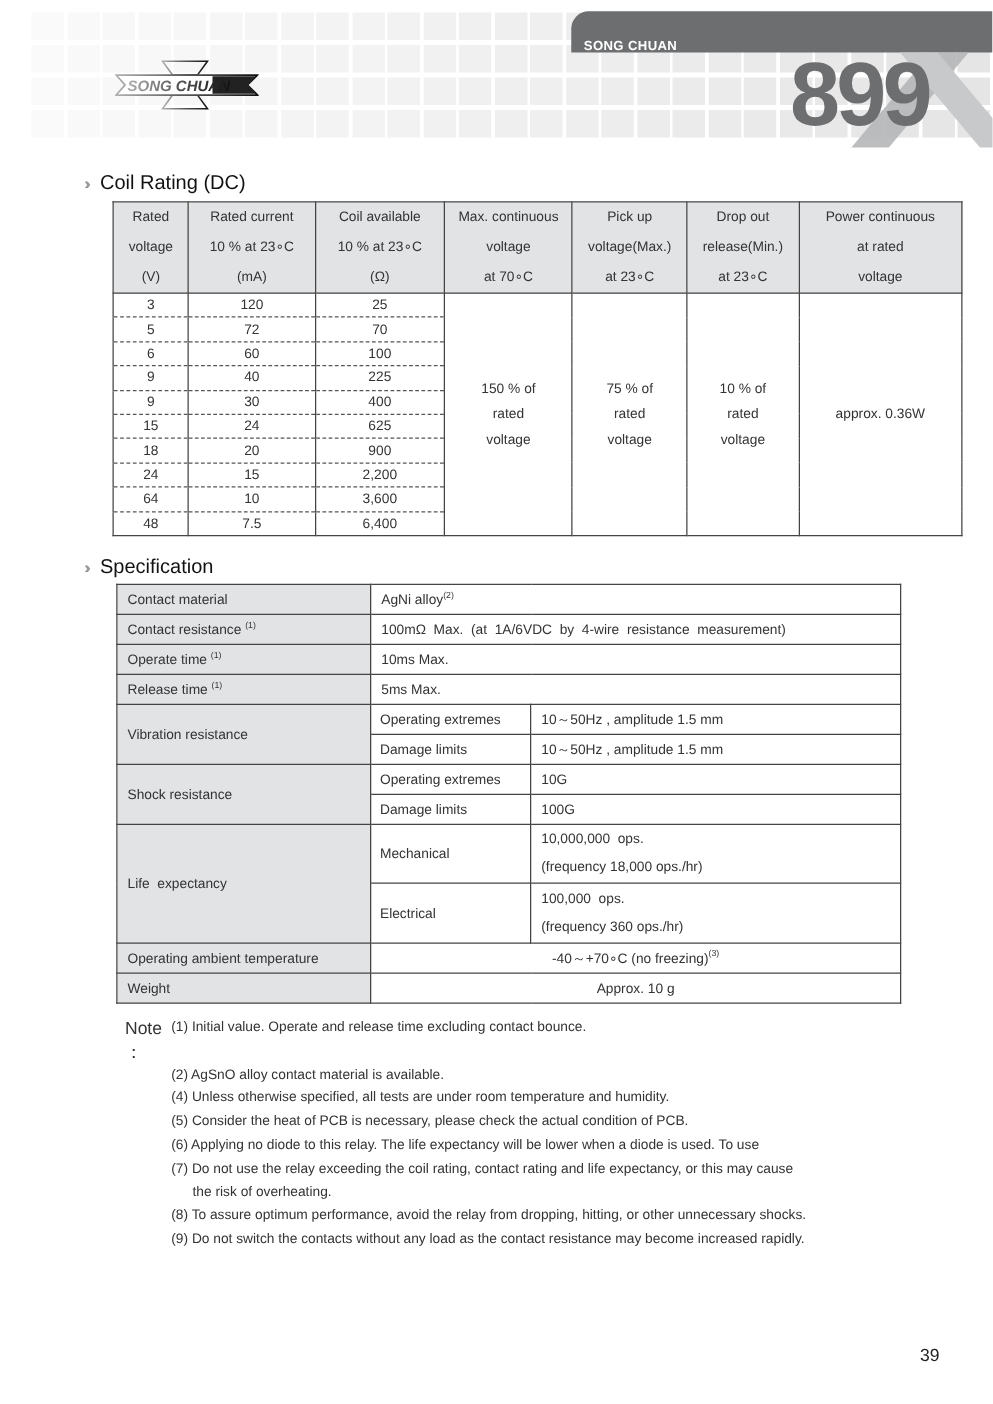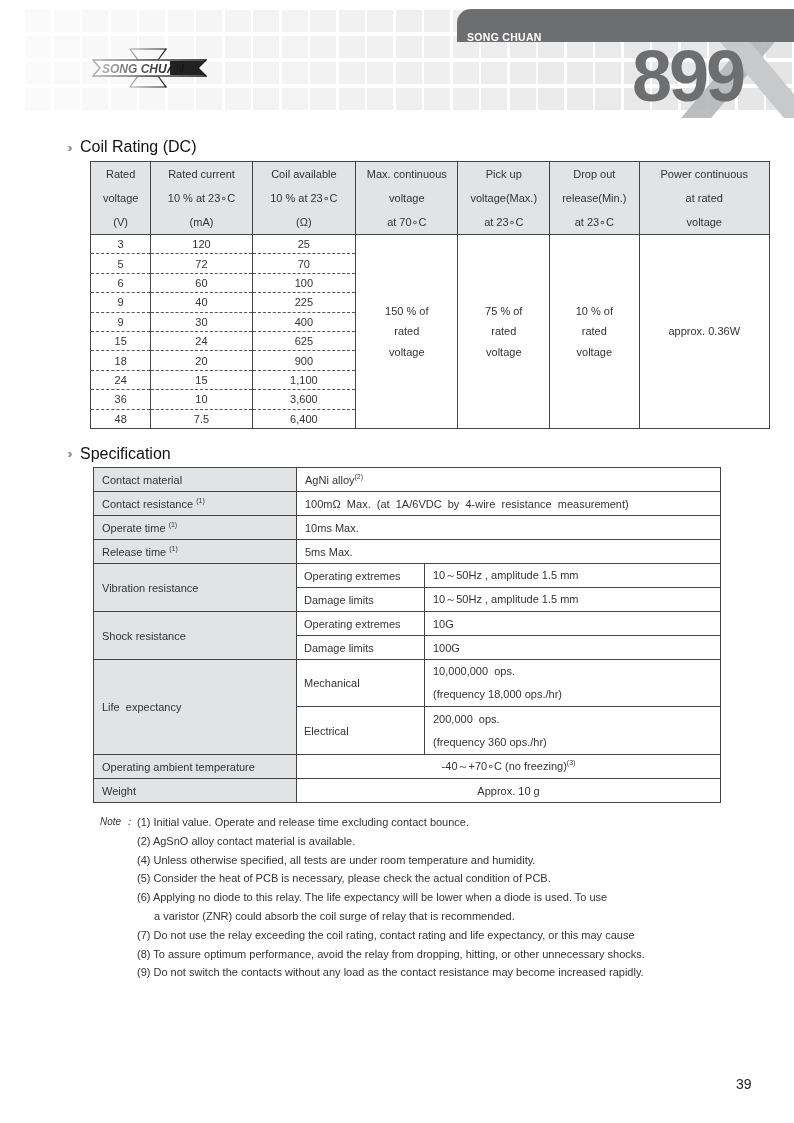--- a/index.html
+++ b/index.html
@@ -46,21 +46,21 @@
   .spec td { border: 1px solid #444; height: 24px; padding: 0 8px; vertical-align: middle; }
   .spec td.lbl { background: #e2e3e5; width: 203px; }
   .spec td.sub { width: 128px; padding-left: 7px; }
   .spec td.val2 { line-height: 23px; }
   .spec td.center { text-align: center; }
   .spec sup { font-size: 7px; vertical-align: 5px; line-height: 0; }
 
   
   .notes { position: absolute; left: 100px; top: 813px; width: 640px; font-size: 11px; color: #333; line-height: 18.8px; }
   .notes .row { display: flex; }
-  .notes .nlabel { width: 37px; font-size: 10px; font-style: italic; }
+  .notes .nlabel { width: 37px; font-size: 14px; }
   .notes .ncontent { flex: 1; }
   .notes .indent { padding-left: 37px; }
   .notes .cont { padding-left: 17px; }
 
   .page-number { position: absolute; left: 736px; top: 1076px; font-size: 14px; color: #222; }
 </style>
 </head>
 <body>
 
 <div class="header">
@@ -290,24 +290,24 @@
         <td class="d">625</td>
       </tr>
     <tr>
         <td class="d">18</td>
         <td class="d">20</td>
         <td class="d">900</td>
       </tr>
     <tr>
         <td class="d">24</td>
         <td class="d">15</td>
-        <td class="d">1,100</td>
-      </tr>
-    <tr>
-        <td class="d">36</td>
+        <td class="d">2,200</td>
+      </tr>
+    <tr>
+        <td class="d">64</td>
         <td class="d">10</td>
         <td class="d">3,600</td>
       </tr>
     <tr>
         <td>48</td>
         <td>7.5</td>
         <td>6,400</td>
       </tr>
   </tbody>
 </table>
@@ -357,21 +357,21 @@
     <td class="lbl" rowspan="2" style="white-space:pre">Life  expectancy</td>
     <td class="sub" style="height:47px">Mechanical</td>
     <td class="val2">
           <div style="white-space:pre">10,000,000  ops.</div>
           <div>(frequency 18,000 ops./hr)</div>
         </td>
   </tr>
   <tr>
     <td class="sub" style="height:48px">Electrical</td>
     <td class="val2">
-          <div style="white-space:pre">200,000  ops.</div>
+          <div style="white-space:pre">100,000  ops.</div>
           <div>(frequency 360 ops./hr)</div>
         </td>
   </tr>
   <tr>
     <td class="lbl">Operating ambient temperature</td>
     <td colspan="2" class="center"><span>-40～+70∘C (no freezing)</span><sup>(3)</sup></td>
   </tr>
   <tr>
     <td class="lbl">Weight</td>
     <td colspan="2" class="center">Approx. 10 g</td>
@@ -382,22 +382,22 @@
 <div class="notes">
   <div class="row">
     <span class="nlabel">Note ：</span>
     <span class="ncontent">(1) Initial value. Operate and release time excluding contact bounce.</span>
   </div>
   <div class="indent">(2) AgSnO alloy contact material is available.</div>
   <div class="indent">(4) Unless otherwise specified, all tests are under room temperature and humidity.</div>
   <div class="indent">(5) Consider the heat of PCB is necessary, please check the actual condition of PCB.</div>
   <div class="indent">
     <div>(6) Applying no diode to this relay. The life expectancy will be lower when a diode is used. To use</div>
-    <div class="cont">a varistor (ZNR) could absorb the coil surge of relay that is recommended.</div>
   </div>
   <div class="indent">
     <div>(7) Do not use the relay exceeding the coil rating, contact rating and life expectancy, or this may cause</div>
+    <div class="cont">the risk of overheating.</div>
   </div>
   <div class="indent">(8) To assure optimum performance, avoid the relay from dropping, hitting, or other unnecessary shocks.</div>
   <div class="indent">(9) Do not switch the contacts without any load as the contact resistance may become increased rapidly.</div>
 </div>
 
 <div class="page-number">39</div>
 
 </body></html>

